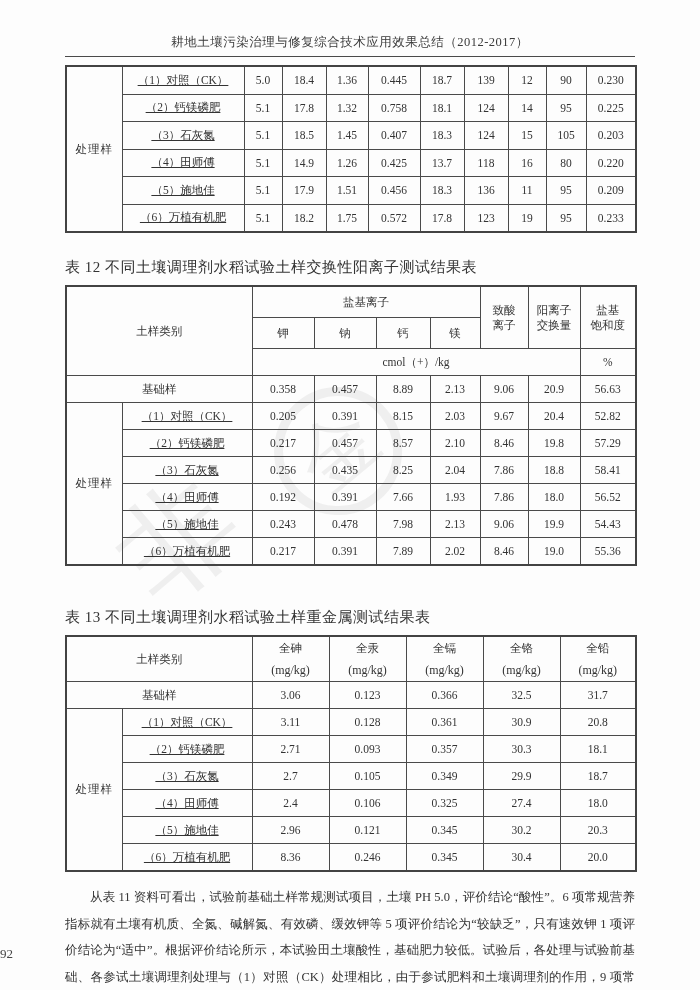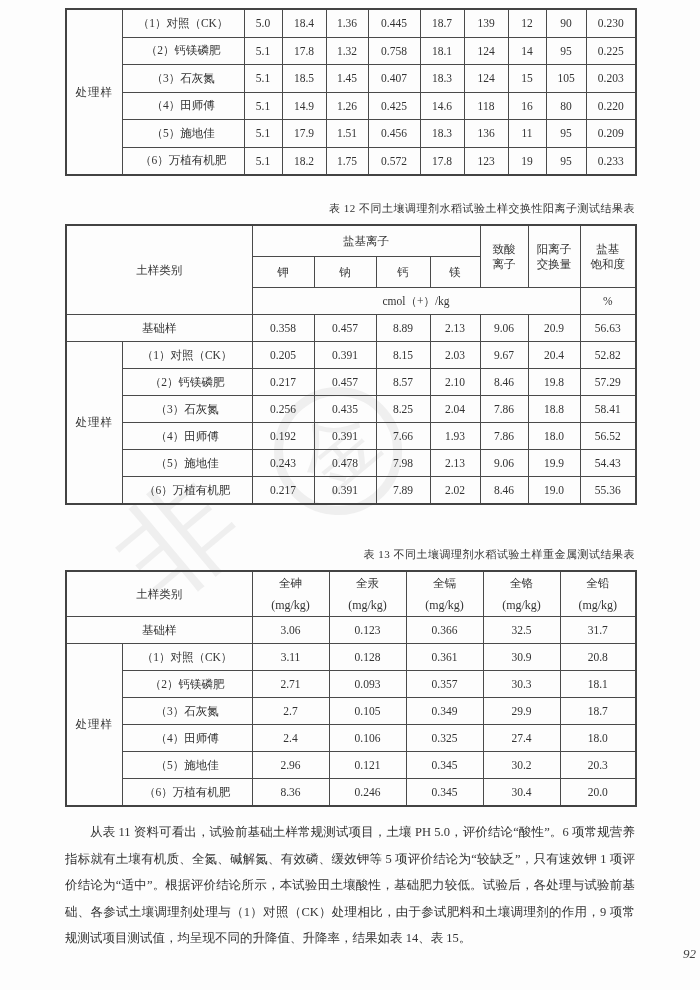--- a/index.html
+++ b/index.html
@@ -17,37 +17,37 @@
   table.tbl{
     border-collapse:collapse;table-layout:fixed;width:570px;
     border:2px solid #434343;margin-top:8px;
   }
   .tbl td,.tbl th{
     border:1px solid #4a4a4a;font-weight:normal;text-align:center;
     font-size:11.5px;color:#333;padding:0 2px;overflow:hidden;white-space:nowrap;
   }
   .tbl td{height:26px;}
   .tbl-top td{height:26.5px;}
-  .lbl{text-align:left;padding-left:9px;}
+  .lbl{text-align:left;padding-left:9px;text-decoration:underline;}
   .grp{letter-spacing:1px;}
   .hcell{height:30px;}
   .ucell{height:26px;font-size:11px;margin-left:16px;}
   .t13 th{height:25px;line-height:22px;}
   .unit{font-size:12px;}
   .caption{
-    text-align:right;font-size:11px;color:#333;
+    text-align:left;font-size:15px;color:#333;
     margin:25px 0 0 0;letter-spacing:.5px;
   }
   .caption.c13{margin-top:42px;}
   .para{margin-top:12px;font-size:12.5px;line-height:26.5px;text-align:justify;color:#333;}
   .para p{margin:0;text-indent:2em;}
   .sec-heading{letter-spacing:.3px;}
   .page-num{
     position:absolute;bottom:28px;left:0;right:4px;z-index:1;
-    text-align:right;font-size:13px;color:#444;font-style:italic;
+    text-align:left;font-size:13px;color:#444;
   }
   .watermark{
     position:absolute;z-index:0;left:140px;top:330px;width:460px;height:340px;
     transform:rotate(-40deg);opacity:.12;pointer-events:none;color:#8f8f8f;
   }
   .wm-glyph{font-size:115px;letter-spacing:30px;}
   .wm-ring{
     display:inline-block;width:110px;height:110px;border:9px solid #8f8f8f;
     border-radius:50%;vertical-align:middle;margin-left:28px;
     text-align:center;line-height:110px;font-size:78px;letter-spacing:0;
@@ -57,20 +57,23 @@
 <body>
 
 <div class="page">
 
   <div class="watermark">
     <span class="wm-glyph">非</span><span class="wm-ring"><span>金</span></span>
   </div>
 
   <div class="content">
 
+    <div class="page-header">
+      <span>耕地土壤污染治理与修复综合技术应用效果总结（2012-2017）</span>
+    </div>
 
     <table class="tbl tbl-top">
       <colgroup>
         <col style="width:56px">
           <col style="width:122px">
         <col style="width:38px">
           <col style="width:44px">
           <col style="width:42px">
         <col style="width:52px">
           <col style="width:44px">
@@ -116,21 +119,21 @@
             <td class="num">15</td>
             <td class="num">105</td>
             <td class="num">0.203</td>
           </tr>
         <tr>
           <td class="lbl">（4）田师傅</td>
         <td class="num">5.1</td>
             <td class="num">14.9</td>
             <td class="num">1.26</td>
             <td class="num">0.425</td>
-            <td class="num">14.6</td>
+            <td class="num">13.7</td>
             <td class="num">118</td>
             <td class="num">16</td>
             <td class="num">80</td>
             <td class="num">0.220</td>
           </tr>
         <tr>
           <td class="lbl">（5）施地佳</td>
         <td class="num">5.1</td>
             <td class="num">17.9</td>
             <td class="num">1.51</td>

